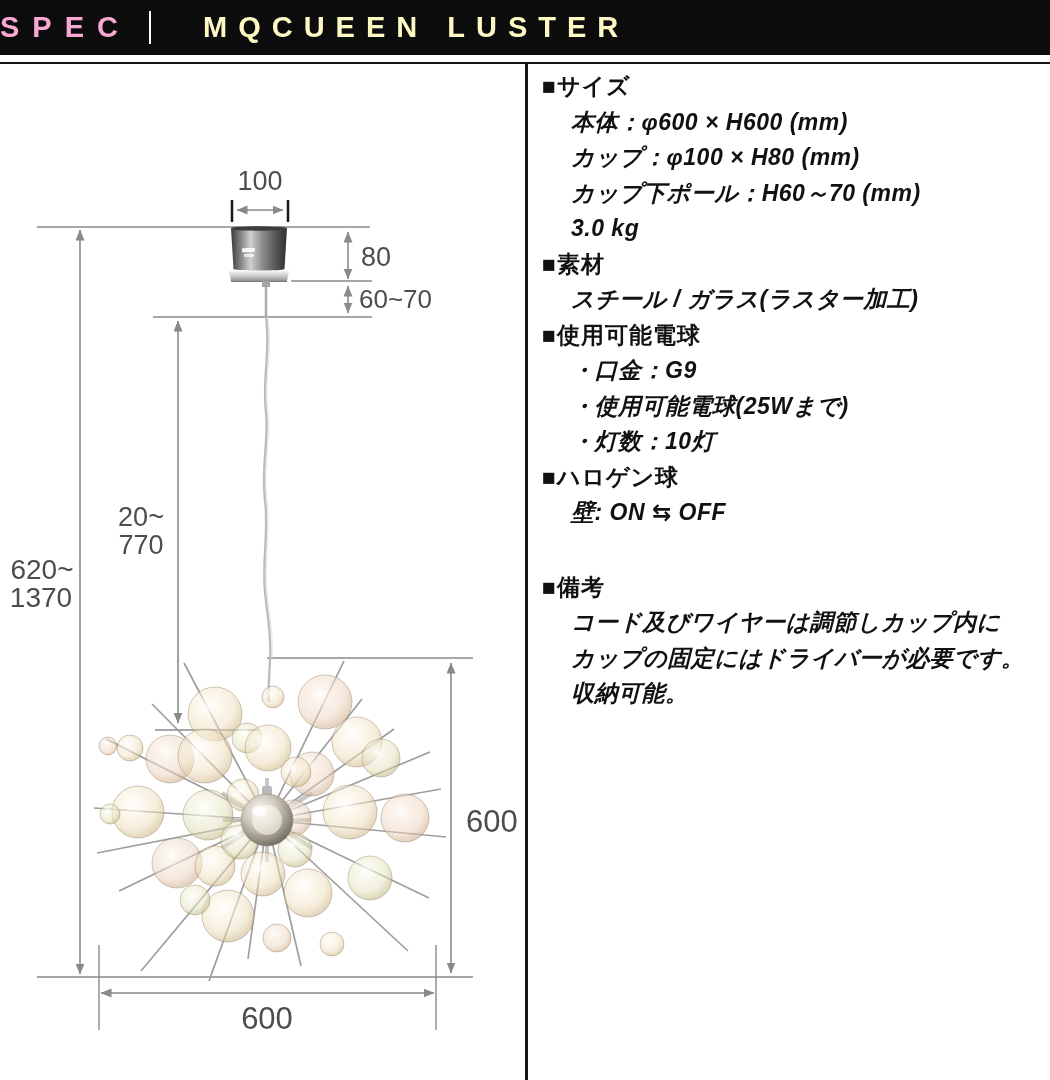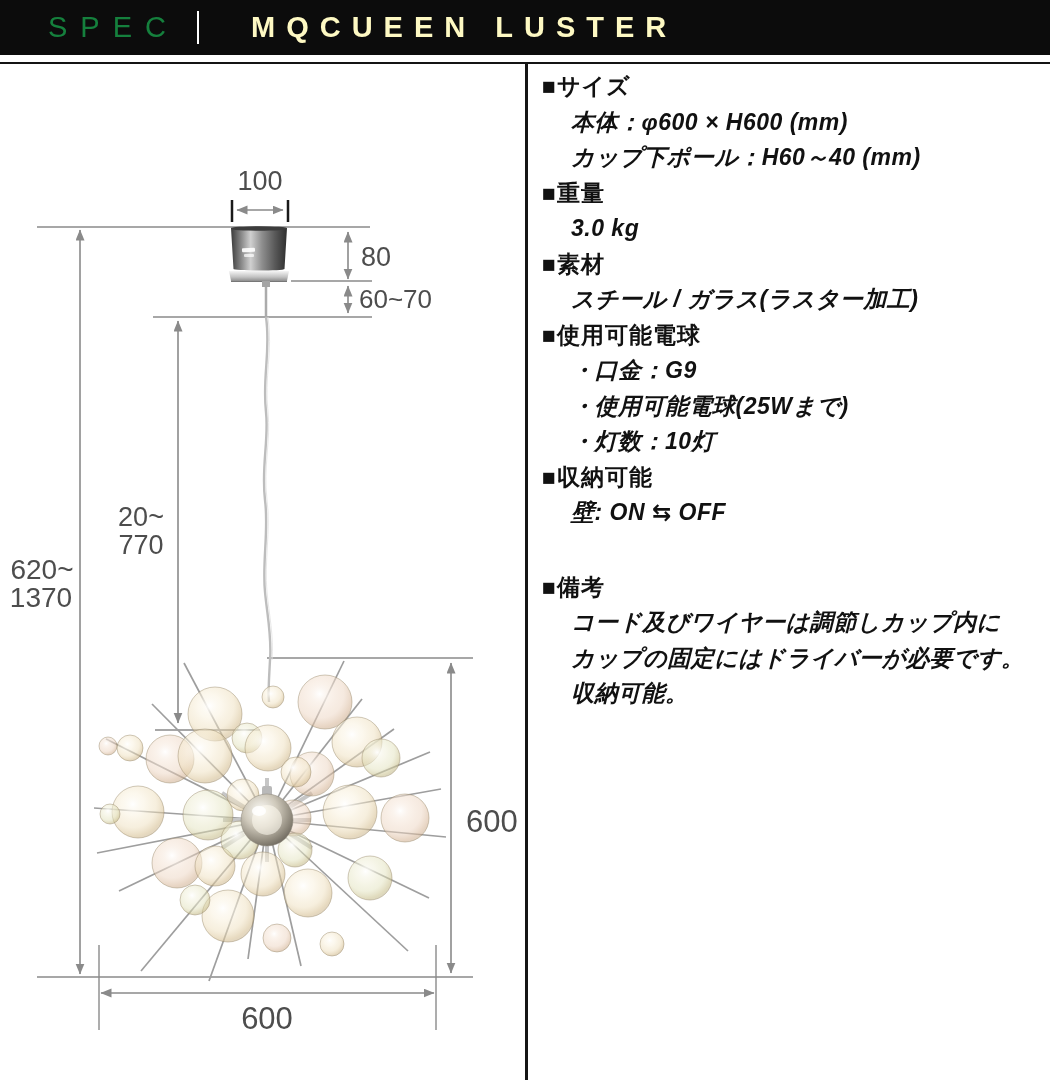--- a/index.html
+++ b/index.html
@@ -2,21 +2,21 @@
 <html><head>
 <meta charset="utf-8">
 <style>
   html,body{margin:0;padding:0;background:#ffffff;}
   .page{position:relative;width:1050px;height:1080px;background:#ffffff;overflow:hidden;
         font-family:"Liberation Sans","DejaVu Sans",sans-serif;}
 
   
   .header{position:absolute;top:0;left:0;width:1050px;height:55px;background:#0c0c0c;
           display:flex;align-items:center;}
-  .header .spec{color:#15803d;font-weight:normal;font-size:29px;letter-spacing:13px;margin-left:48px;white-space:nowrap;}
+  .header .spec{color:#f9a8d4;font-weight:bold;font-size:29px;letter-spacing:13px;white-space:nowrap;}
   .hdr-divider{width:2px;height:33px;background:#ffffff;margin-left:18px;margin-right:52px;}
   .header .product{color:#fef9c3;font-weight:bold;font-size:29px;letter-spacing:11px;white-space:nowrap;}
   .top-rule{position:absolute;top:62px;left:0;width:1050px;height:2px;background:#141414;}
   .v-divider{position:absolute;top:62px;left:525px;width:3px;height:1018px;background:#151515;}
 
   
   .specs{position:absolute;left:528px;top:62px;width:520px;box-sizing:border-box;
          padding:7px 8px 0 14px;color:#111111;font-size:23px;font-weight:600;}
   .sec-title{line-height:35.5px;letter-spacing:1px;white-space:nowrap;}
   .sec-line{line-height:35.5px;padding-left:29px;letter-spacing:0.5px;white-space:nowrap;font-style:italic;}
@@ -219,34 +219,34 @@
 
     <g>
       <line x1="101" y1="931" x2="434" y2="931" stroke="#8a8a8a" stroke-width="1.6" marker-start="url(#ah)" marker-end="url(#ah)"></line>
       <text class="dimlabel" x="267" y="967" font-size="31" text-anchor="middle">600</text>
     </g>
   </svg>
 
   <div class="specs">
     <div class="sec-title">■サイズ</div>
     <div class="sec-line">本体：φ600 × H600 (mm)</div>
-    <div class="sec-line">カップ下ポール：H60～40 (mm)</div>
-
-    <div class="sec-title">■重量</div>
+    <div class="sec-line">カップ：φ100 × H80 (mm)</div>
+    <div class="sec-line">カップ下ポール：H60～70 (mm)</div>
+
     <div class="sec-line">3.0 kg</div>
 
     <div class="sec-title">■素材</div>
     <div class="sec-line">スチール / ガラス(ラスター加工)</div>
 
     <div class="sec-title">■使用可能電球</div>
     <div class="sec-line">・口金：G9</div>
     <div class="sec-line">・使用可能電球(25Wまで)</div>
     <div class="sec-line">・灯数：10灯</div>
 
-    <div class="sec-title">■収納可能</div>
+    <div class="sec-title">■ハロゲン球</div>
     <div class="sec-line">壁: ON ⇆ OFF</div>
 
     <div class="sec-title gap">■備考</div>
     <div class="sec-line">コード及びワイヤーは調節しカップ内に</div>
     <div class="sec-line">カップの固定にはドライバーが必要です。</div>
     <div class="sec-line">収納可能。</div>
   </div>
 
 </div>
 

